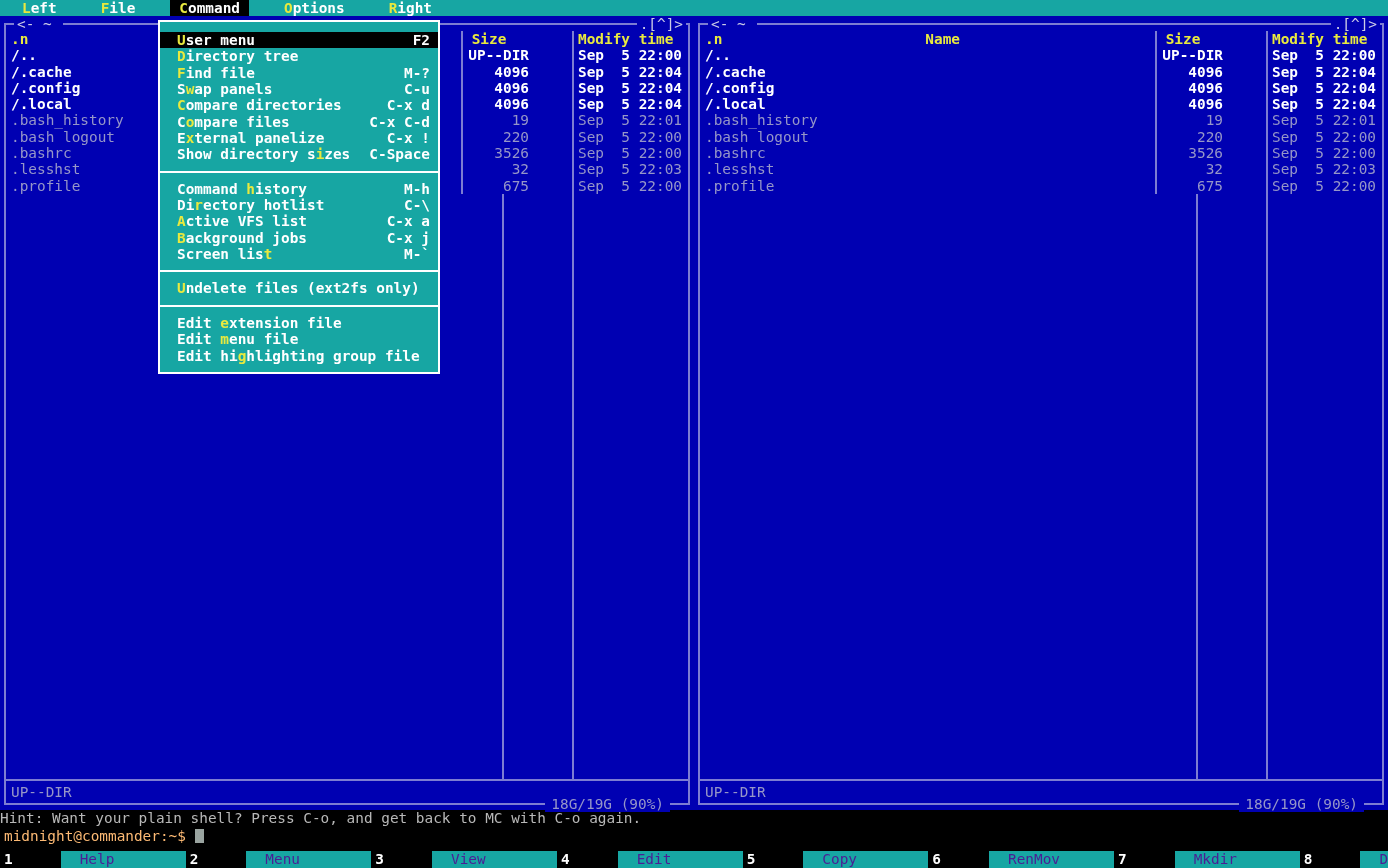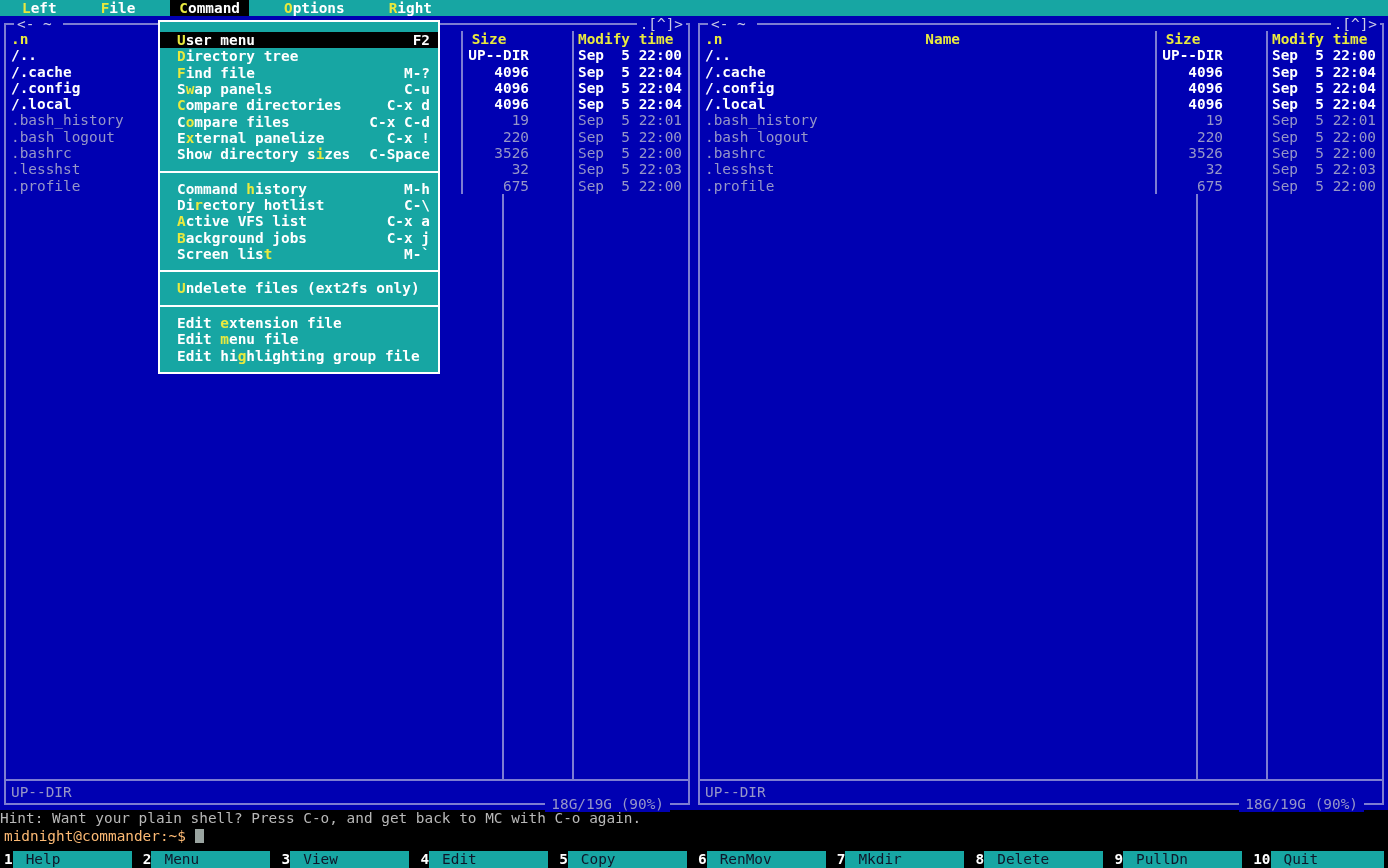--- a/index.html
+++ b/index.html
@@ -66,21 +66,21 @@
   .mlab{flex:1;overflow:hidden;}
   .mshort{flex:0 0 auto;}
   
   .hint{flex:0 0 17px;line-height:17px;color:var(--hintgray);white-space:pre;}
   .shell{flex:0 0 17px;line-height:16px;color:#fdba74;padding-left:4px;display:flex;align-items:center;white-space:pre;}
   .cursor{display:inline-block;width:9px;height:14px;background:#9aa4a0;margin-left:9px;}
   .keybar{flex:1;display:flex;padding-top:7px;background:#000;}
   .kseg{flex:0 0 138.8px;display:flex;height:17px;line-height:17px;cursor:default;}
   .kseg:last-child{flex:1;}
   .knum{color:var(--white);font-weight:bold;padding-left:4px;}
-  .klab{background:var(--cyan);color:#0f172a;flex:0 0 106px;padding-left:13px;overflow:hidden;}
+  .klab{background:var(--cyan);color:#4c1d95;flex:0 0 106px;padding-left:19px;overflow:hidden;margin-left:48px;}
   .kseg:last-child .klab{flex:1;margin-right:4px;}
 </style>
 </head>
 <body>
 
 <div class="screen">
   <div class="menubar" id="menubar">
       <div class="mbitem"><span class="hot">L</span>eft</div>
       <div class="mbitem"><span class="hot">F</span>ile</div>
       <div class="mbitem selected"><span class="hot">C</span>ommand</div>

